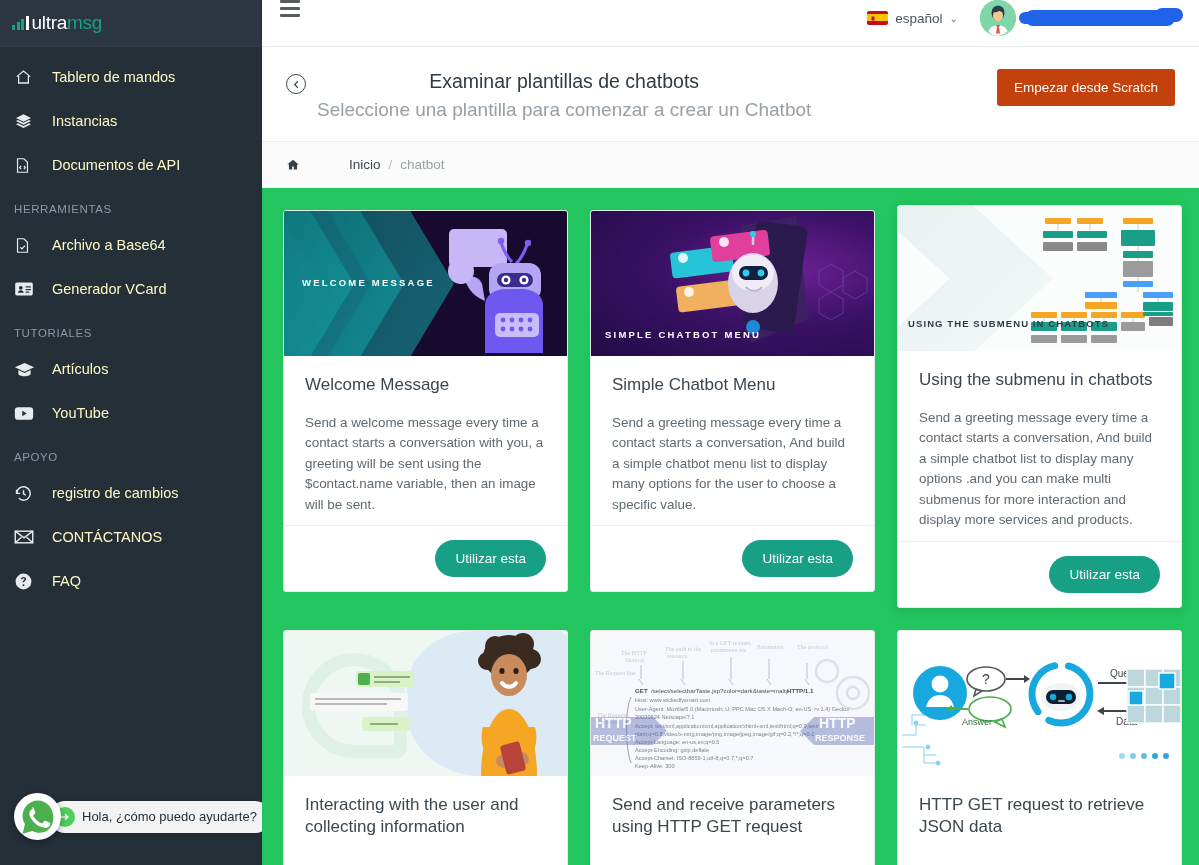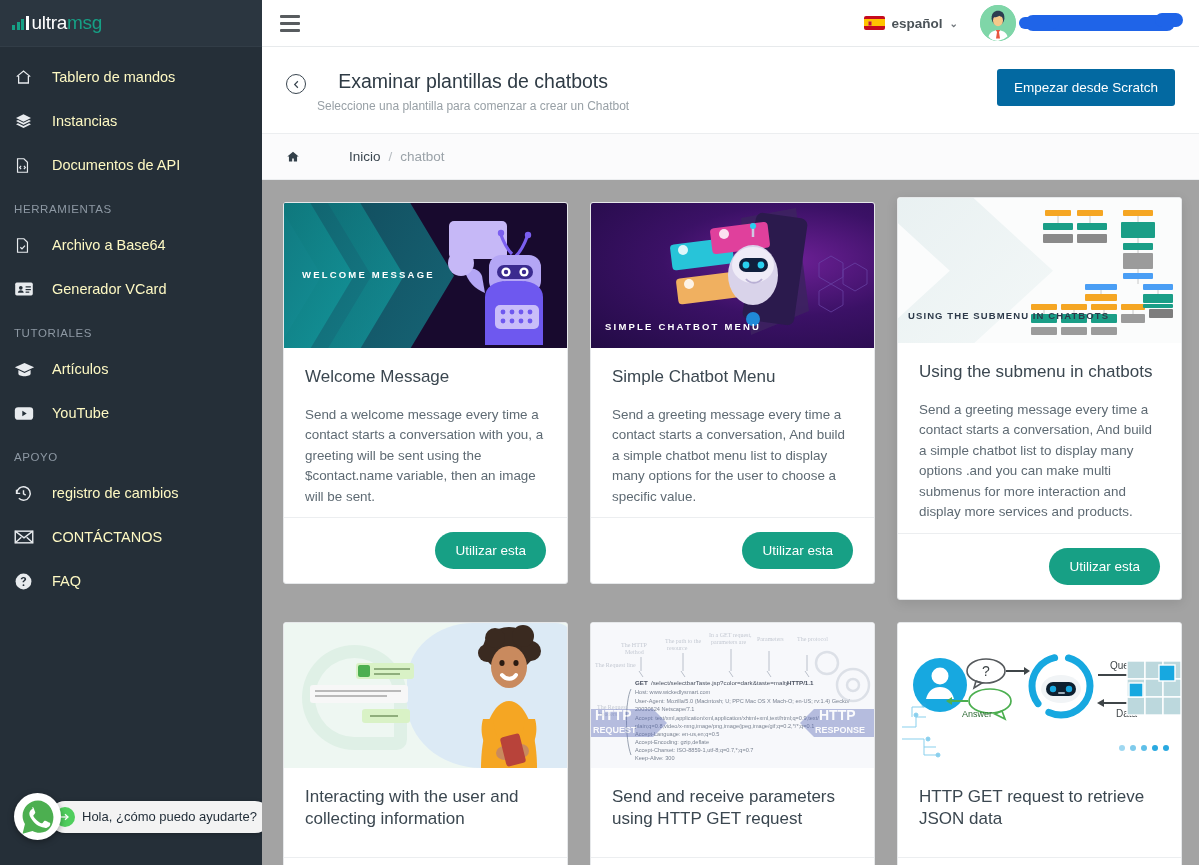--- a/index.html
+++ b/index.html
@@ -100,25 +100,24 @@
     flex: 1 1 auto;
     height: 865px;
     display: flex; flex-direction: column;
     background: #ffffff;
     overflow: hidden;
     position: relative;
   }
 
   .topbar {
     height: 47px; flex: 0 0 47px;
-    display: flex; align-items: center;
+    display: flex; align-items: flex-start;
     border-bottom: 1px solid #e7eaec;
     background: #ffffff;
     padding: 0 24px 0 18px;
-    font-weight: bold;
   }
   .hamburger { width: 20px; cursor: pointer; }
   .hamburger span {
     display: block; height: 3px; background: #585c5f;
     margin-bottom: 4px; border-radius: 1px;
   }
   .hamburger span:last-child { margin-bottom: 0; }
   .topbar-right { margin-left: auto; display: flex; align-items: center; gap: 0; }
   .lang {
     display: flex; align-items: center; gap: 7px;
@@ -165,24 +164,24 @@
     background: #fff;
   }
   .back-circle {
     width: 20px; height: 20px; border-radius: 50%;
     border: 1.6px solid #3a4650;
     display: flex; align-items: center; justify-content: center;
     margin-right: 11px; margin-top: 5px; cursor: pointer;
     flex: 0 0 20px;
   }
   .ph-title { font-size: 19.5px; color: #2f3b45; font-weight: 400; line-height: 1.3; text-align: center; }
-  .ph-sub { font-size: 12px; color: #98a0a6; margin-top: 5px; }
+  .ph-sub { font-size: 19px; color: #98a0a6; margin-top: 5px; }
   .scratch-btn {
     margin-left: auto;
-    background: #0369a1;
+    background: #c2410c;
     color: #ffffff;
     border: none; border-radius: 3px;
     font-size: 13.5px;
     padding: 11px 17px;
     cursor: pointer;
     white-space: nowrap;
     font-family: "Liberation Sans", sans-serif;
     text-align: center;
   }
 
@@ -195,21 +194,21 @@
     border-bottom: 1px solid #eceef0;
   }
   .breadcrumb .home-i { margin-right: 9px; display:flex; color:#33404a; }
   .bc-link { color: #3b4750; text-decoration: none; cursor: pointer; margin-left: 40px; }
   .bc-sep { color: #b6bcc1; margin: 0 8px; }
   .bc-cur { color: #9aa2a8; }
 
   .content {
     flex: 1 1 auto;
     overflow: hidden;
-    background: #a3a3a3;
+    background: #22c55e;
     padding: 22px 20px 12px 21px;
   }
   .grid {
     display: grid;
     grid-template-columns: repeat(3, 285px);
     gap: 22px;
     align-items: start;
   }
   .card {
     background: #ffffff;

